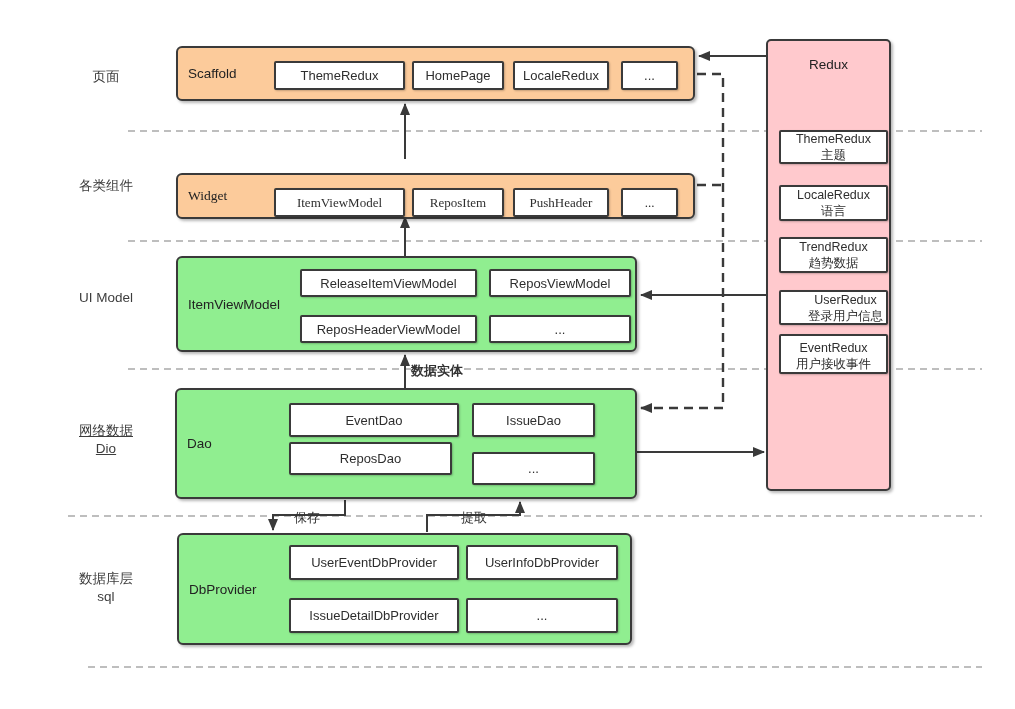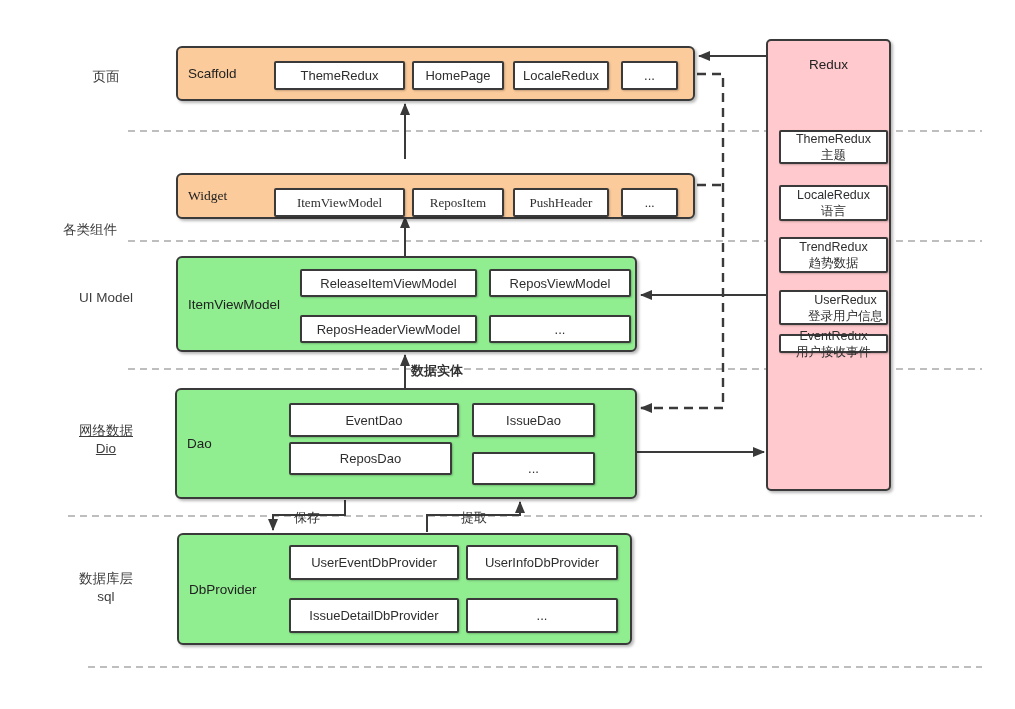--- a/index.html
+++ b/index.html
@@ -54,28 +54,28 @@
   .b1{left:287px;top:10px;width:152px;height:35px;}
   .b2{left:110px;top:63px;width:170px;height:35px;}
   .b3{left:287px;top:63px;width:152px;height:35px;}
   
   .redux-title{position:absolute;left:0;right:0;top:16px;text-align:center;font-size:13.5px;color:#222;}
   .rbox{left:11px;width:109px;flex-direction:column;font-size:12.5px;line-height:16px;}
   .r0{top:89px;height:34px;}
   .r1{top:144px;height:36px;}
   .r2{top:196px;height:36px;}
   .r3{top:249px;height:35px;padding-left:24px;}
-  .r4{top:293px;height:19px;}
+  .r4{top:293px;height:40px;justify-content:flex-end;}
   
   .side{
     position:absolute; z-index:3; width:100px; text-align:center;
     font-size:13.5px; color:#3d3d3d; line-height:18px;
   }
   .side-page {left:56px;top:68px;}
-  .side-widget{left:40px;top:177px;margin-top:44px;}
+  .side-widget{left:56px;top:177px;}
   .side-uimodel{left:56px;top:289px;}
   .side-net  {left:56px;top:422px;text-decoration:underline;}
   .side-db   {left:56px;top:570px;}
   
   .edge-label{position:absolute;z-index:3;font-size:13px;color:#333;white-space:nowrap;}
   .lbl-entity{left:411px;top:362px;font-weight:bold;}
   .lbl-save  {left:294px;top:509px;}
   .lbl-fetch {left:461px;top:509px;}
 </style>
 </head>

